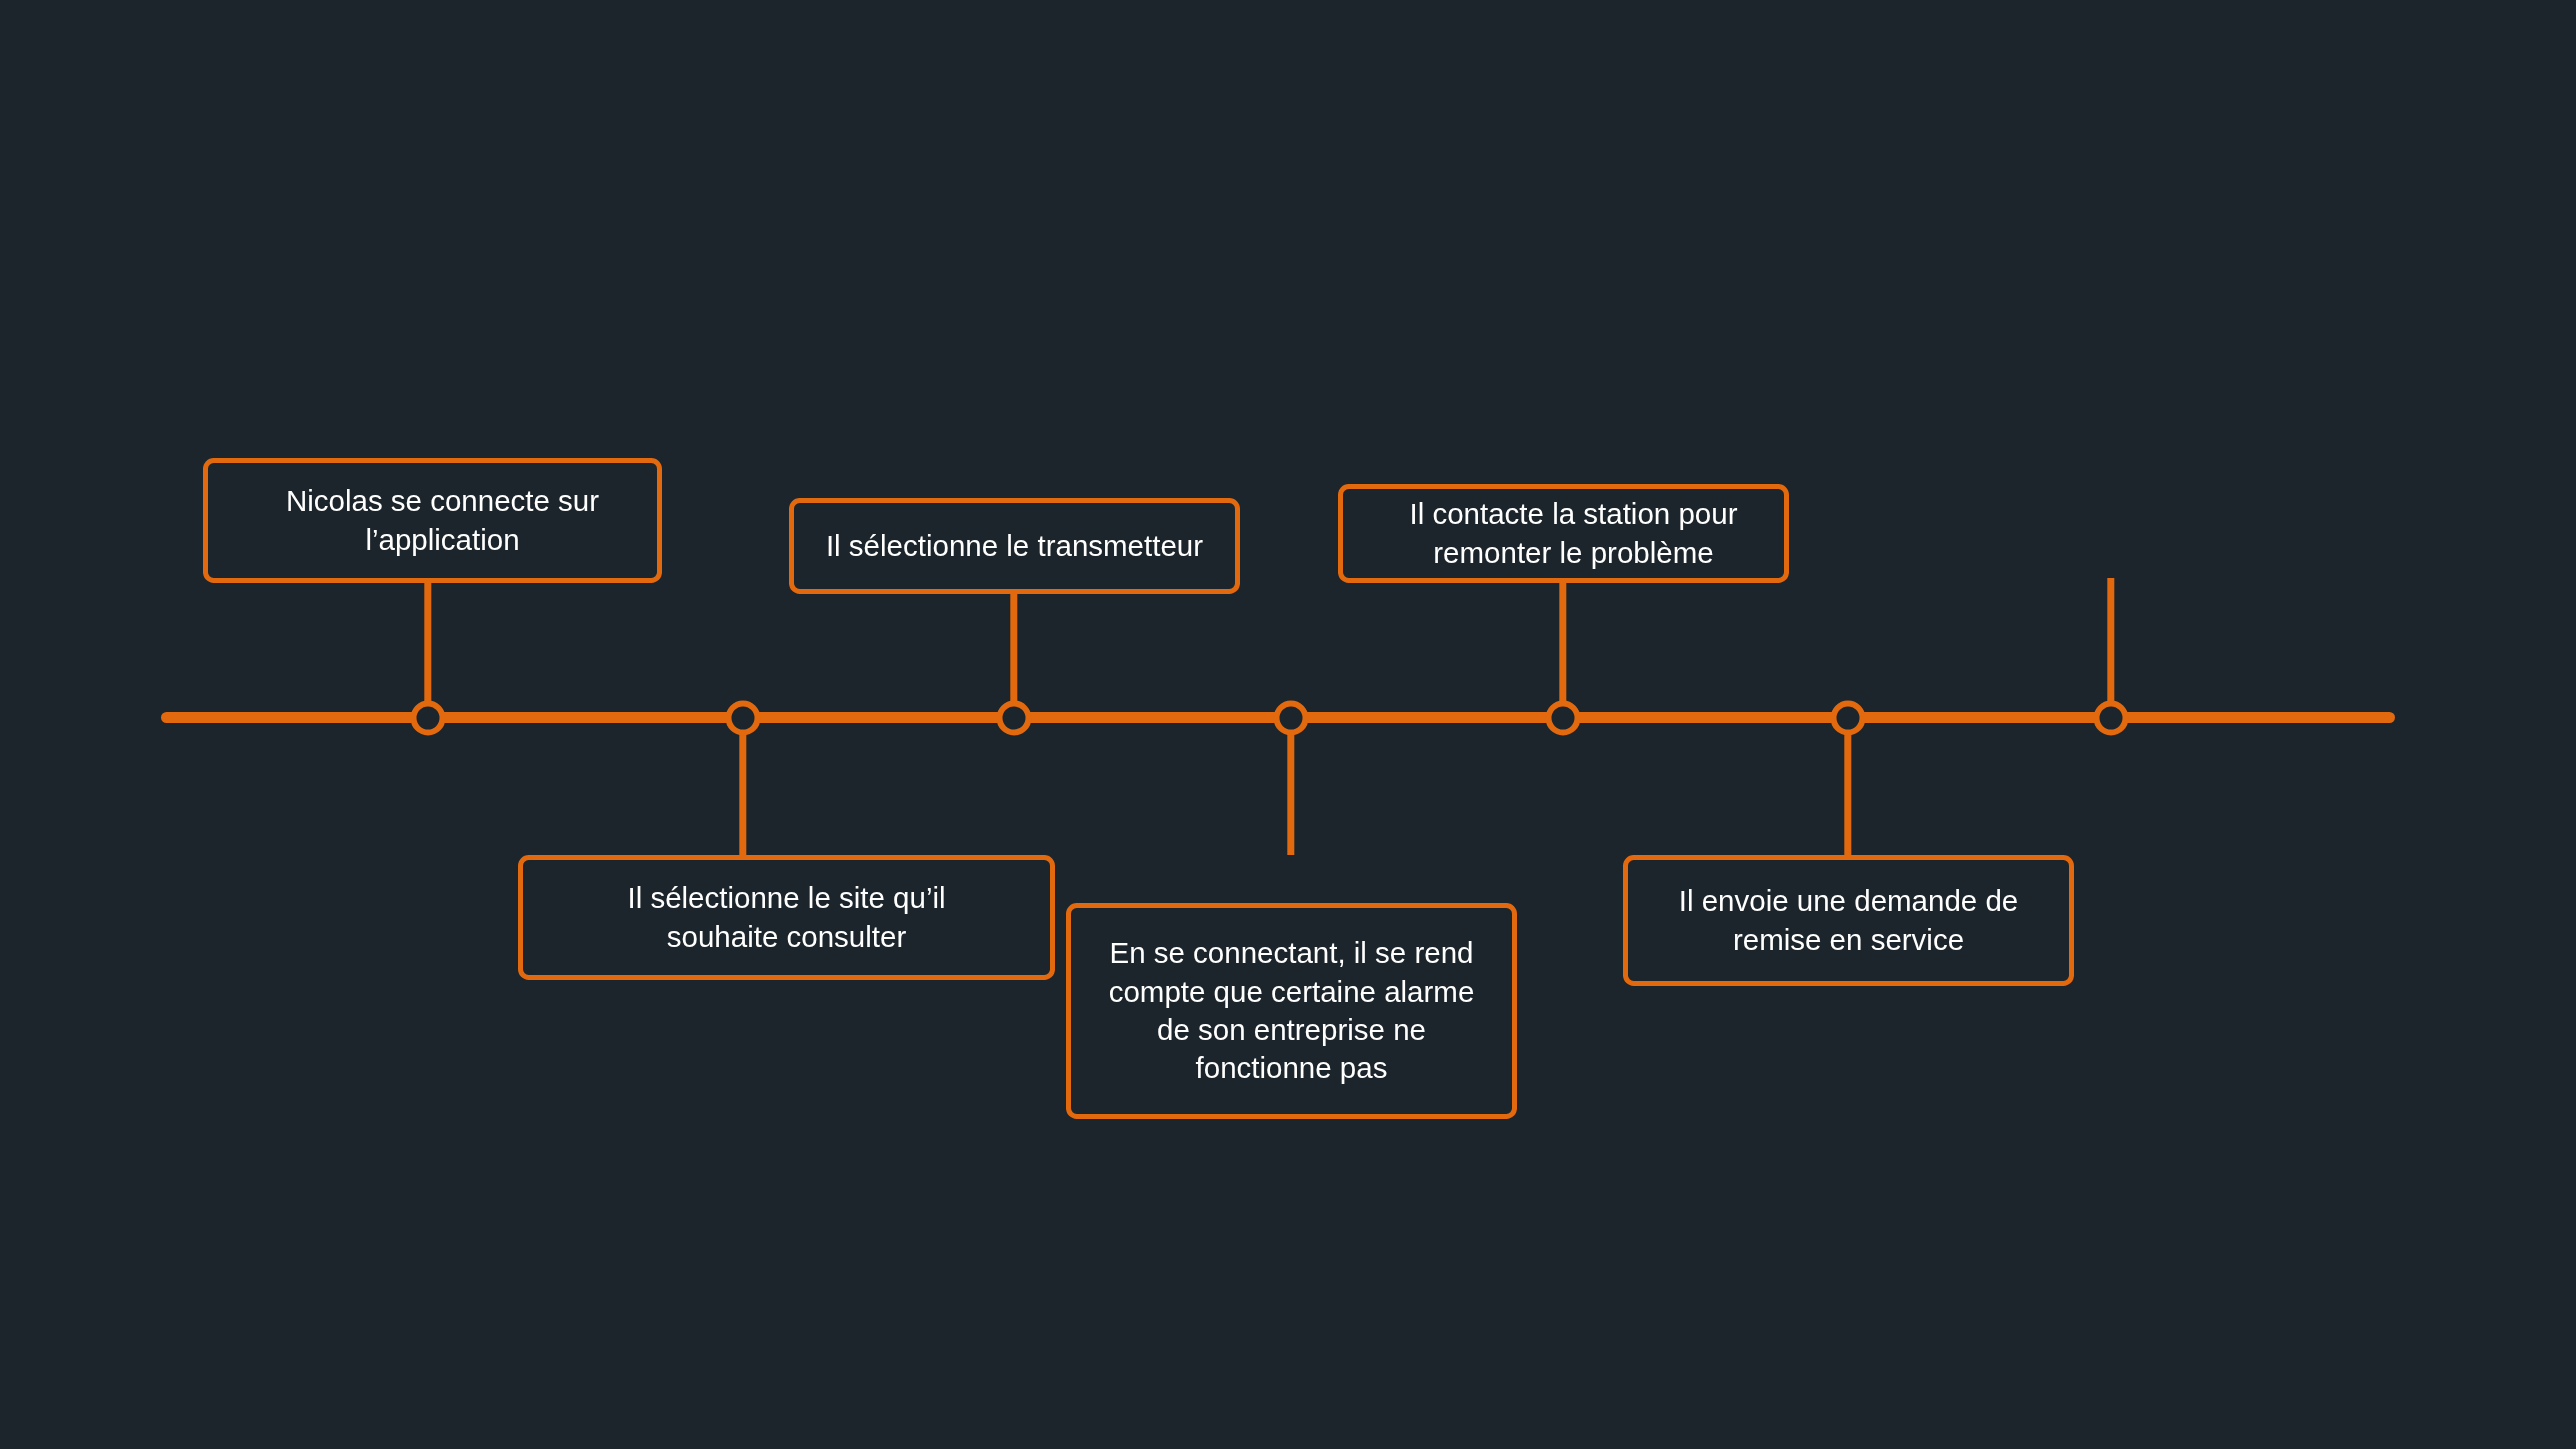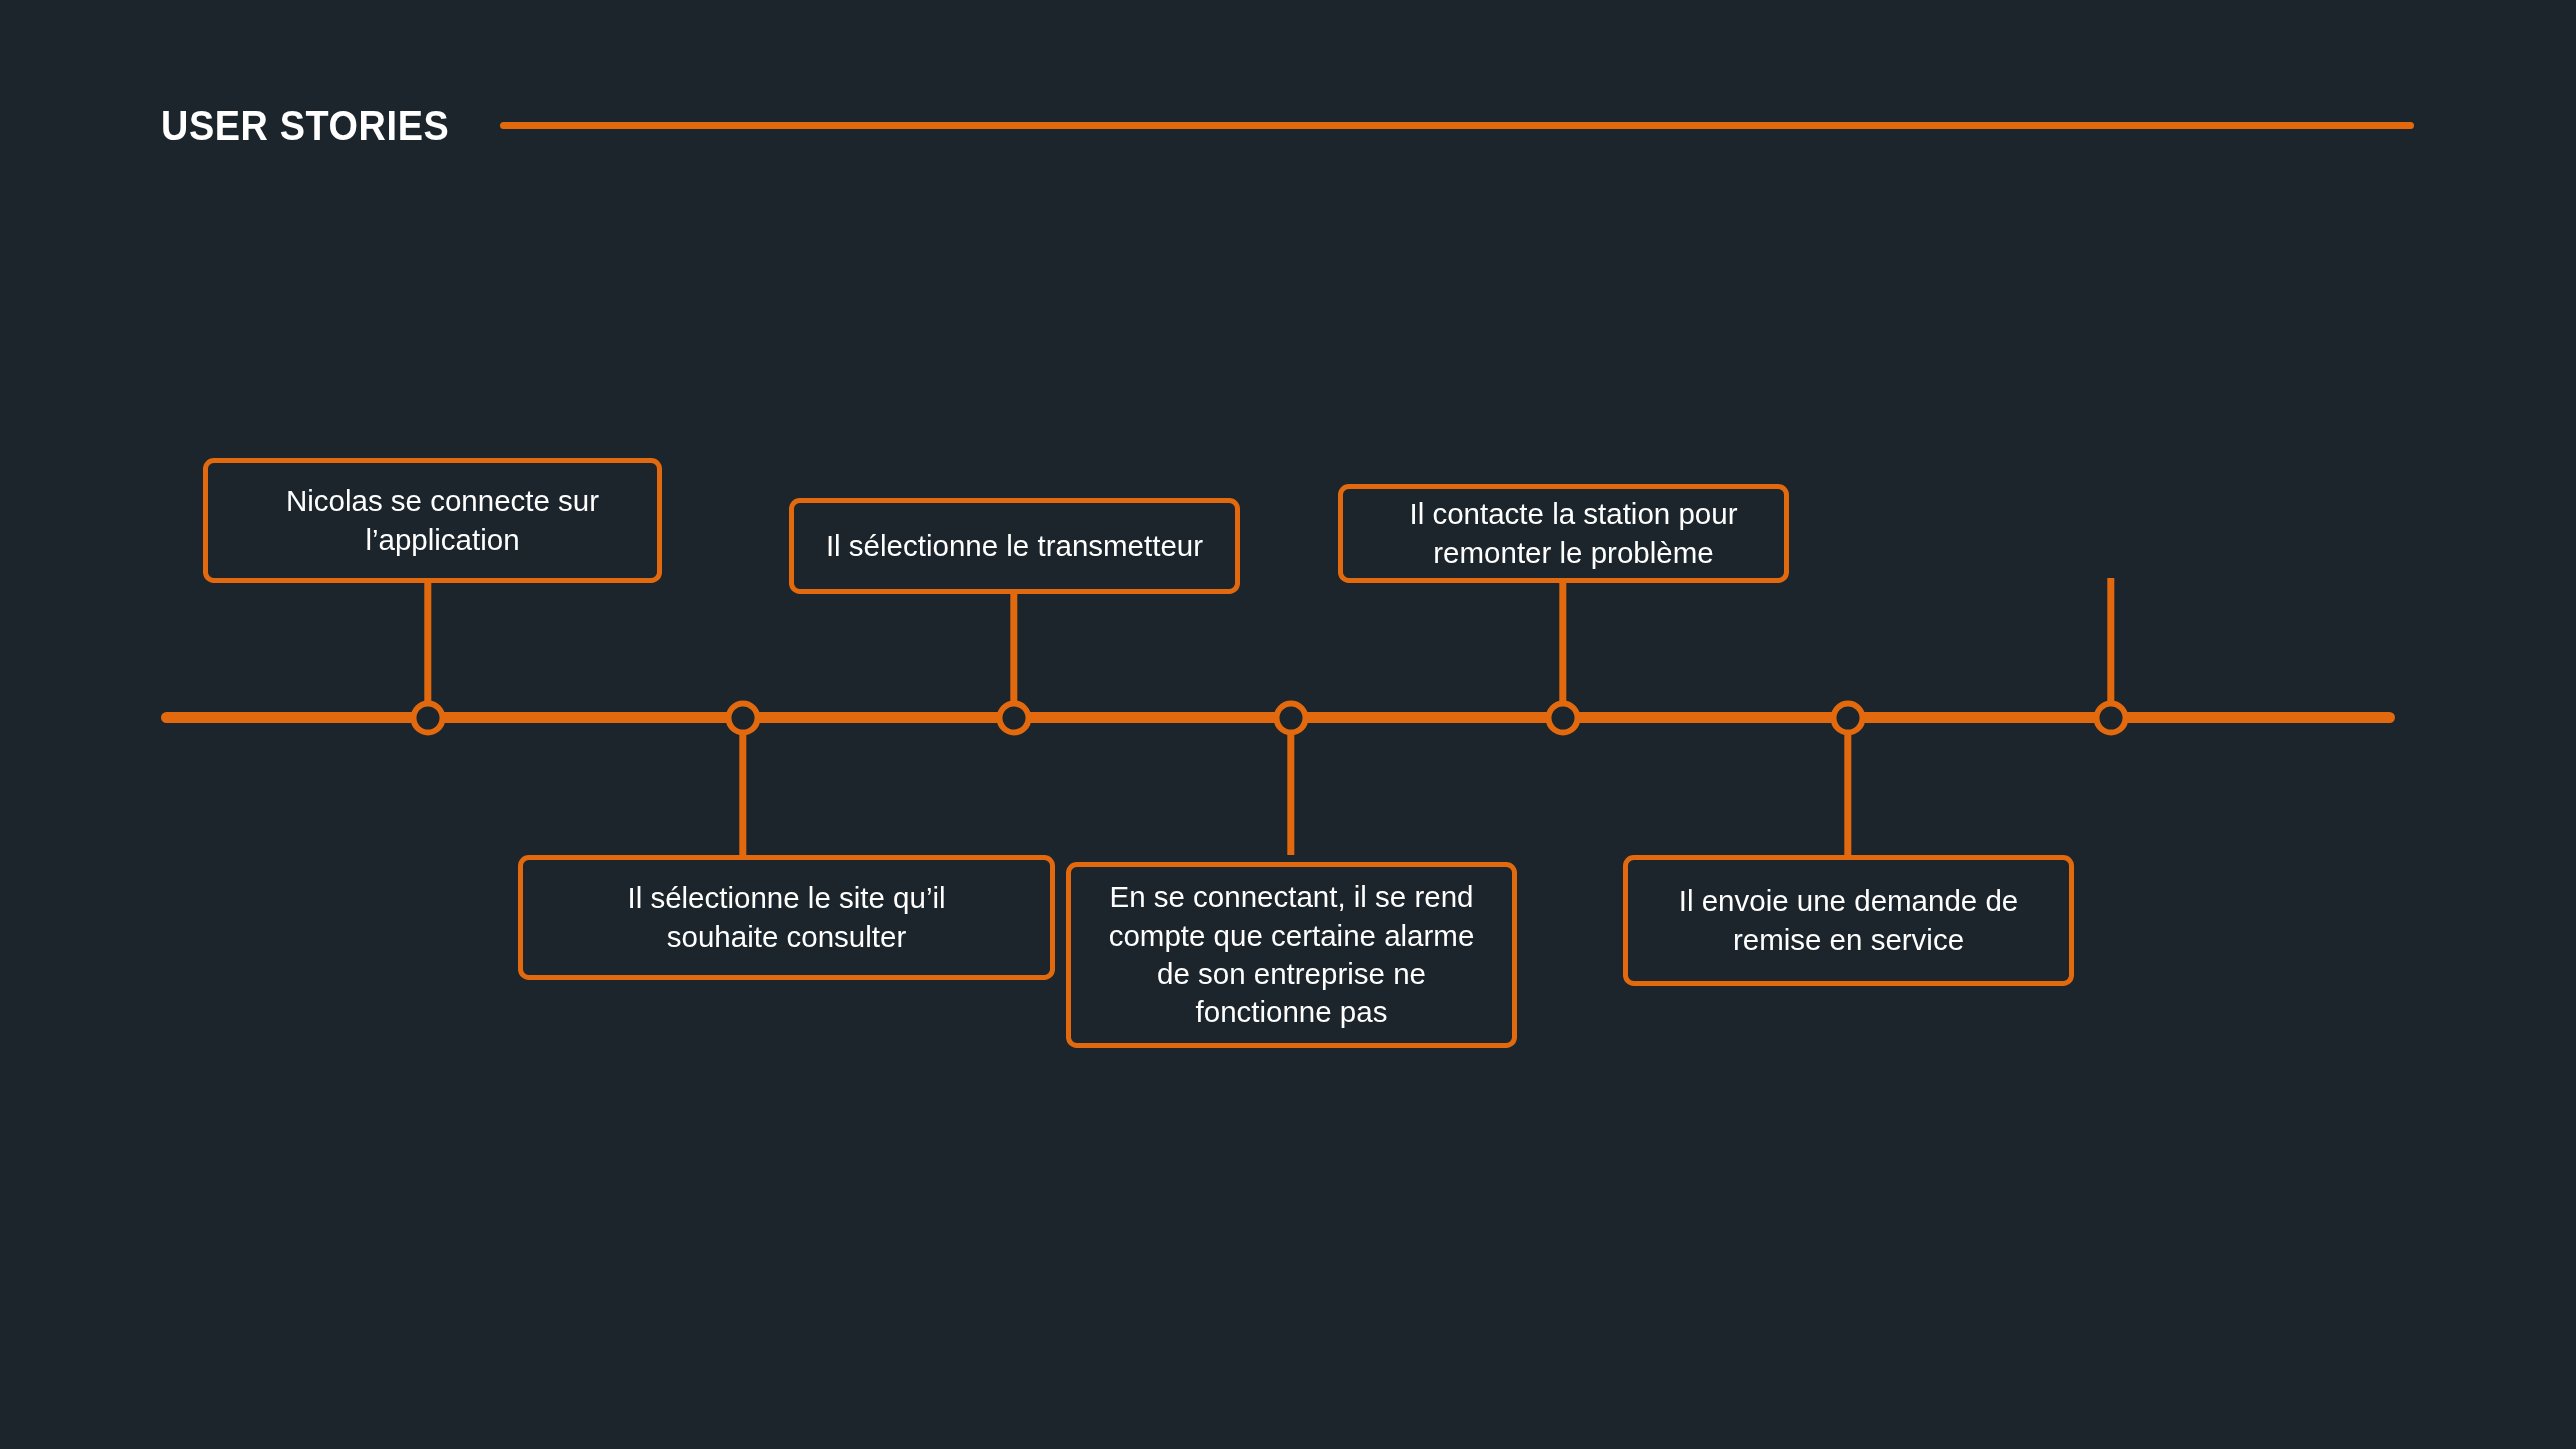--- a/index.html
+++ b/index.html
@@ -104,24 +104,20 @@
     text-align: center;
     padding: 0 17.4px;
     white-space: pre-line;
   }
 </style>
 </head>
 <body>
 
 <div id="stage">
 
-  <div id="header">
-    <div id="page-title">USER STORIES</div>
-    <div id="title-rule"></div>
-  </div>
 
   <div id="timeline-line"></div>
 
   <div class="callout" style="left:203px; top:458px; width:459px; height:125px;padding-left:20px;">
     <div class="callout-text">Nicolas se connecte sur
 l’application</div>
   </div>
   <div class="connector" style="left:428px; top:583px; height:119px;"></div>
   <div class="timeline-node" style="left:428px;"></div>
 
@@ -133,21 +129,21 @@
   </div>
 
   <div class="callout" style="left:789px; top:498px; width:451px; height:96px;">
     <div class="callout-text">Il sélectionne le transmetteur</div>
   </div>
   <div class="connector" style="left:1014px; top:582px; height:119px;"></div>
   <div class="timeline-node" style="left:1014px;"></div>
 
   <div class="timeline-node" style="left:1291px;"></div>
   <div class="connector" style="left:1291px; top:734px; height:121px;"></div>
-  <div class="callout" style="left:1066px; top:862px; width:451px; height:186px;">
+  <div class="callout" style="left:1066px; top:903px; width:451px; height:216px;">
     <div class="callout-text">En se connectant, il se rend
 compte que certaine alarme
 de son entreprise ne
 fonctionne pas</div>
   </div>
 
   <div class="callout" style="left:1338px; top:484px; width:451px; height:99px;padding-left:20px;">
     <div class="callout-text">Il contacte la station pour
 remonter le problème</div>
   </div>

